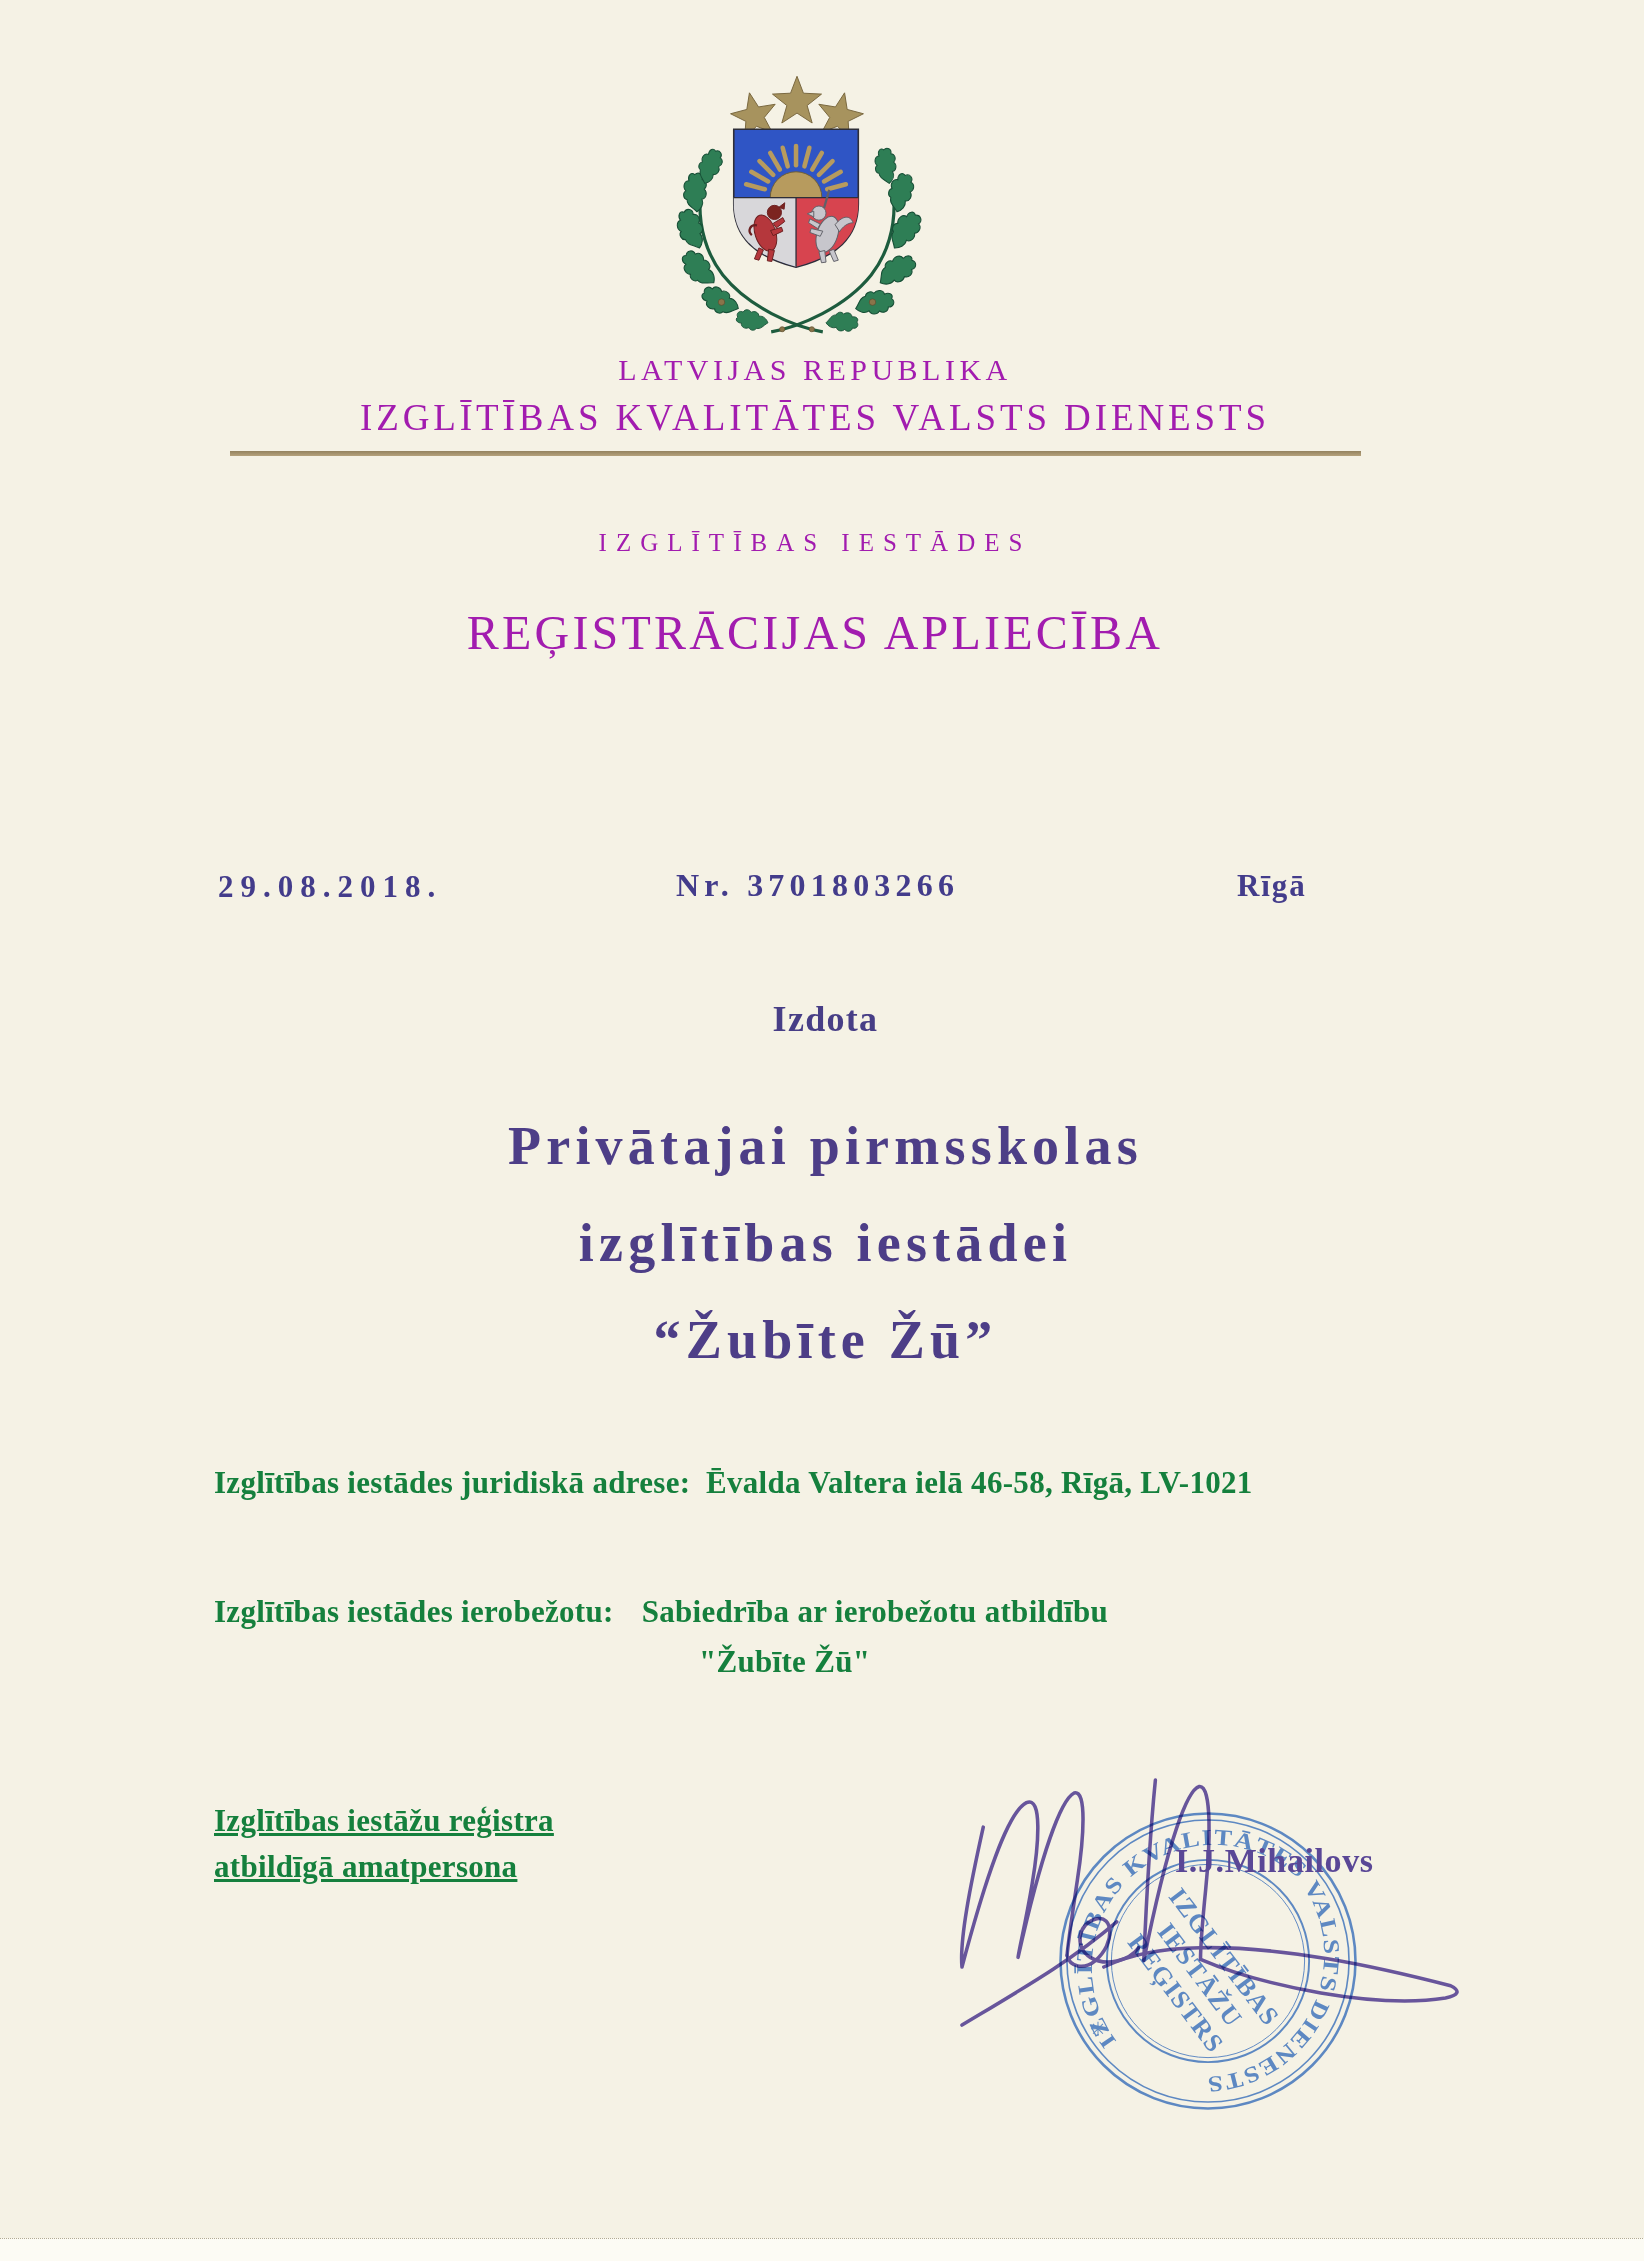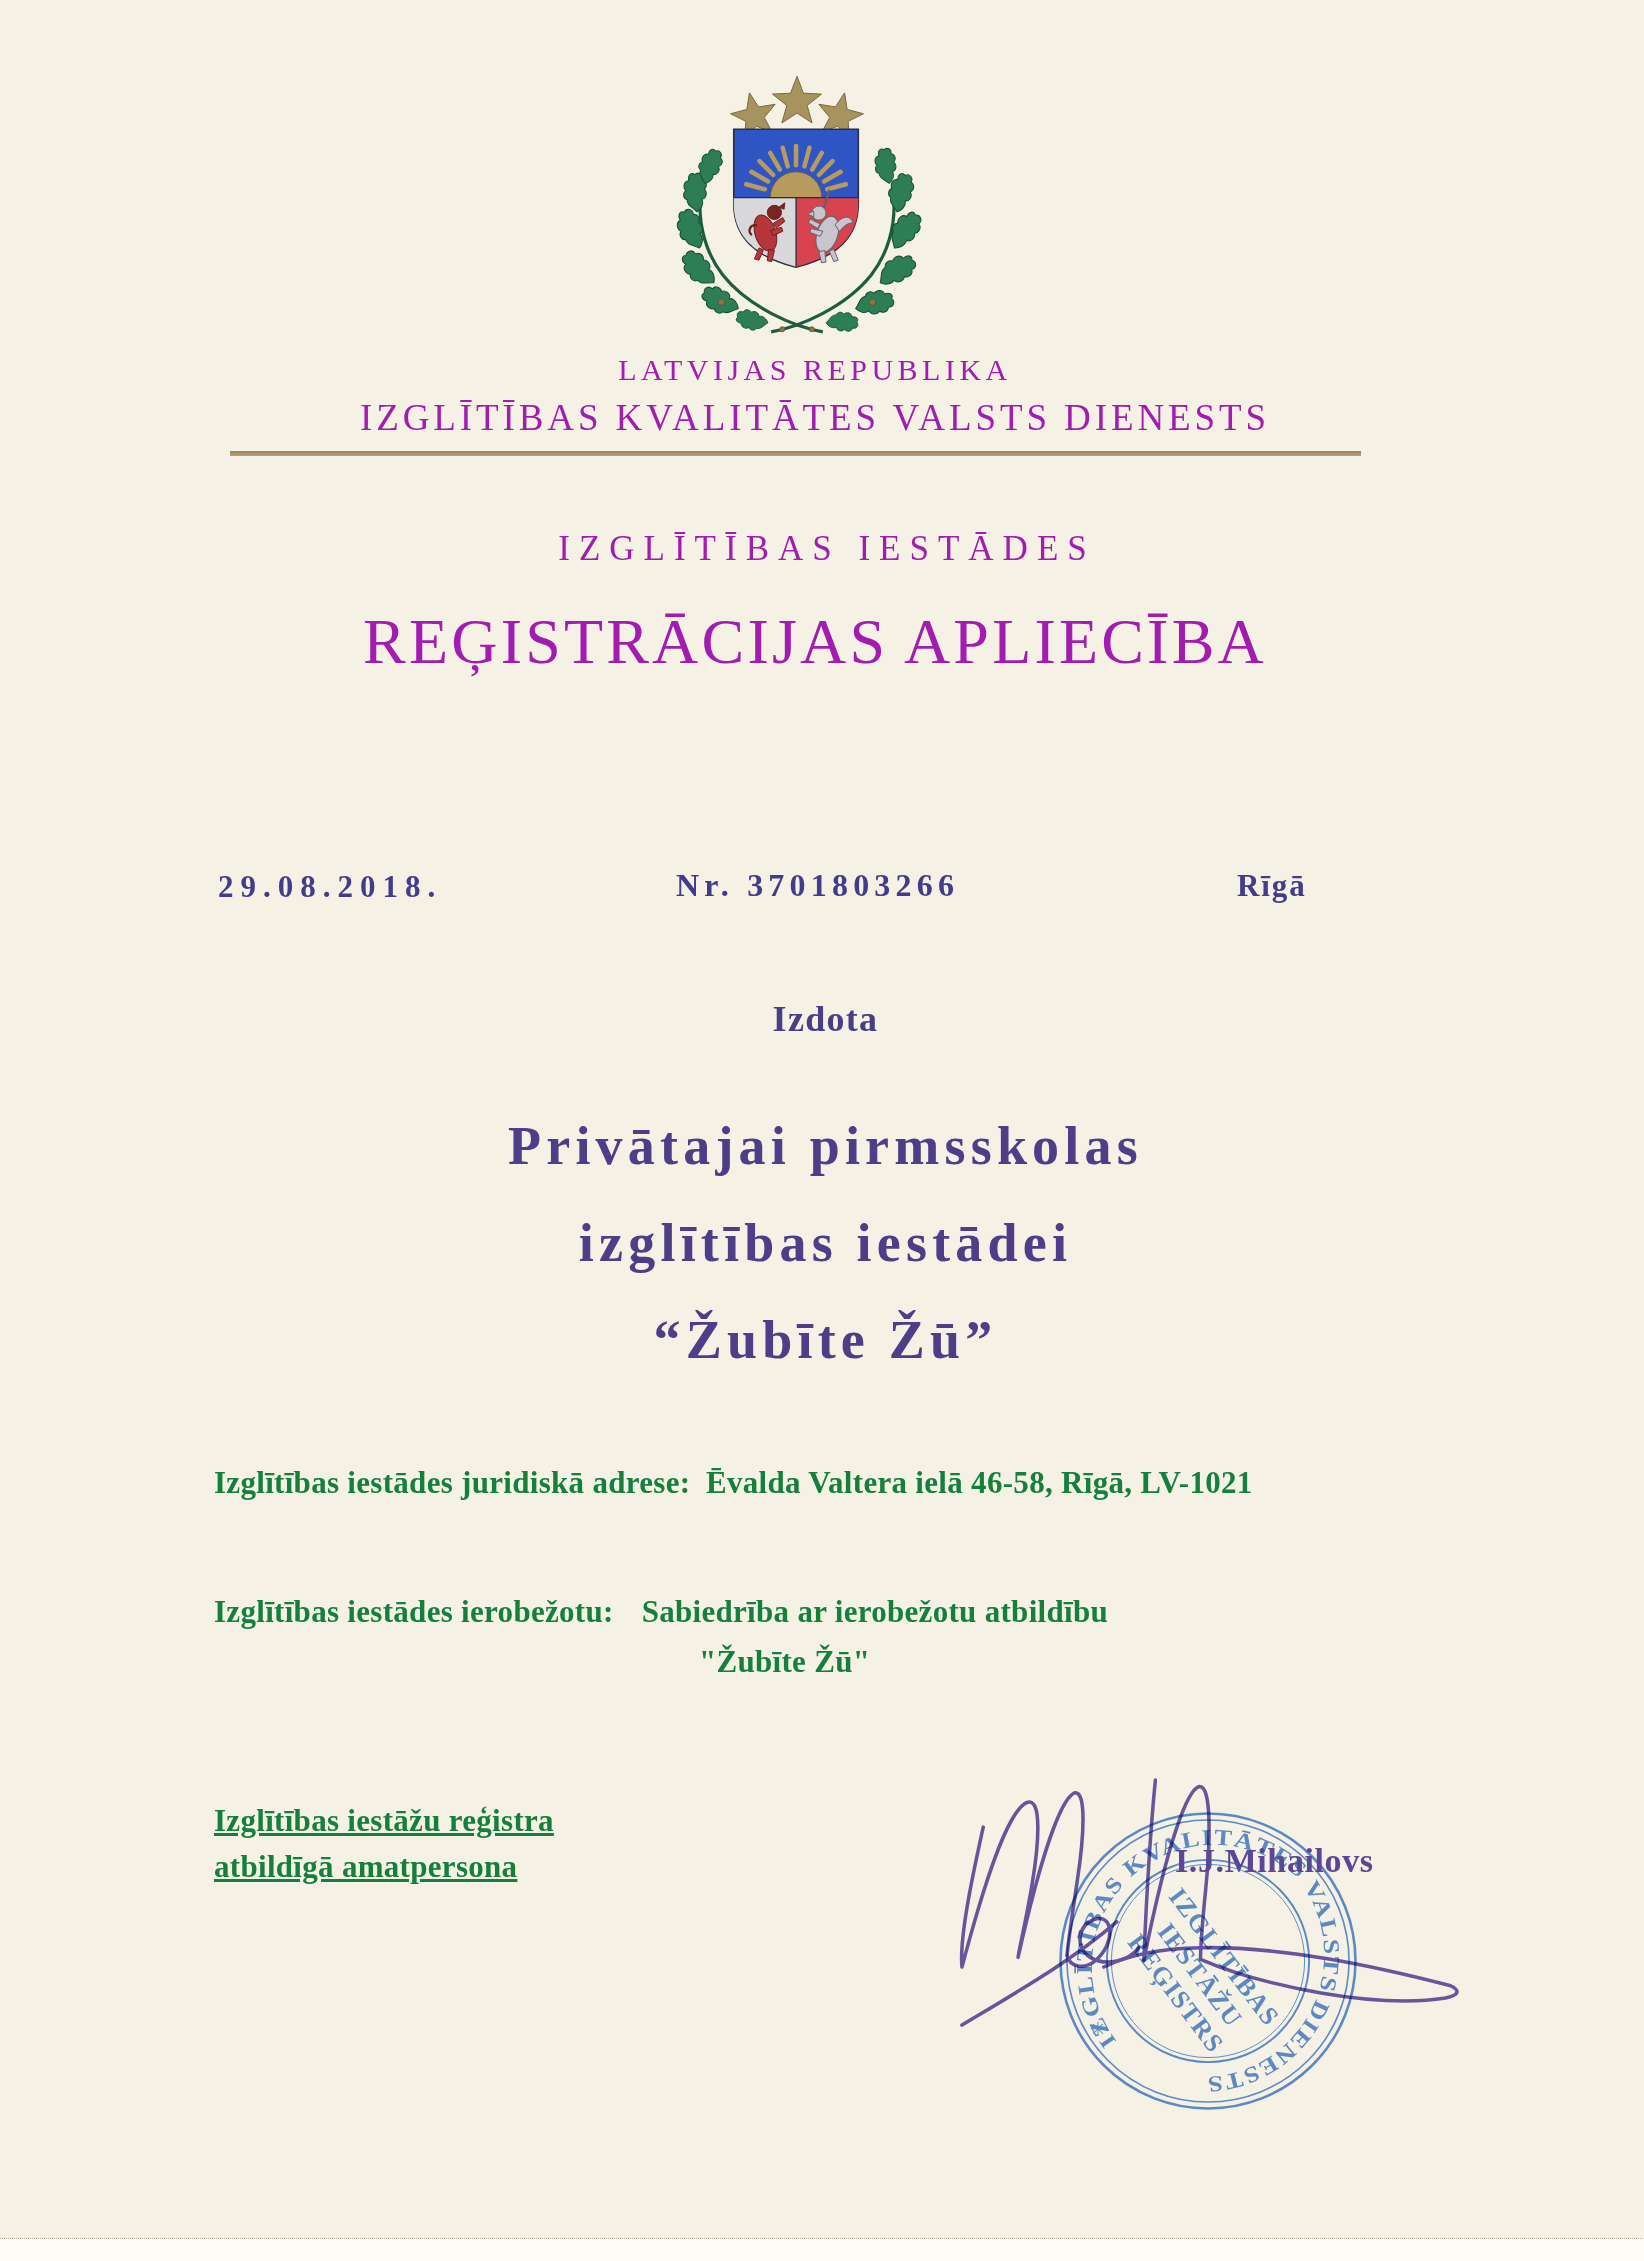--- a/index.html
+++ b/index.html
@@ -13,22 +13,22 @@
   .centered{
     position:absolute;left:15px;width:1600px;text-align:center;
     color:#a21caf;white-space:nowrap;
   }
   .h-country{top:353px;font-size:30px;letter-spacing:4.5px;}
   .h-agency{top:396px;font-size:37px;letter-spacing:3.9px;}
   .gold-rule{
     position:absolute;top:451px;left:230px;width:1131px;height:4.5px;
     background:linear-gradient(#94835f,#b5a27c);
   }
-  .h-subtitle{top:529px;font-size:35px;letter-spacing:9px;margin-left:12px;}
-  .h-title{top:605px;font-size:64px;letter-spacing:3.2px;}
+  .h-subtitle{top:529px;font-size:25px;letter-spacing:9px;}
+  .h-title{top:605px;font-size:48px;letter-spacing:3.2px;}
   .meta{position:absolute;font-weight:600;color:#433c8b;white-space:nowrap;}
   .meta-date{left:218px;top:869px;font-size:31px;letter-spacing:7px;}
   .meta-number{left:676px;top:867px;font-size:32px;letter-spacing:5.2px;}
   .meta-place{left:1237px;top:868px;font-size:31px;letter-spacing:1.9px;}
   .izdota{
     position:absolute;top:998px;left:0;width:1651px;text-align:center;
     font-size:36px;font-weight:700;letter-spacing:1.3px;color:#473e86;
   }
   .recipient{
     position:absolute;top:1098px;left:0;width:1651px;text-align:center;

